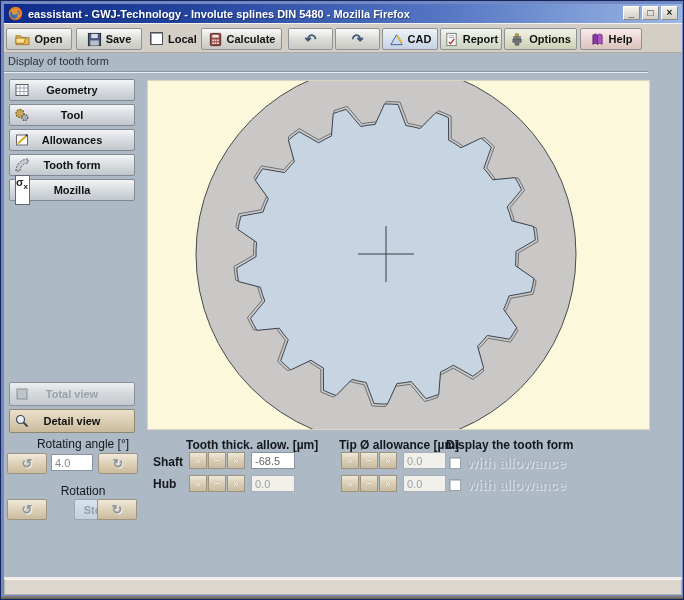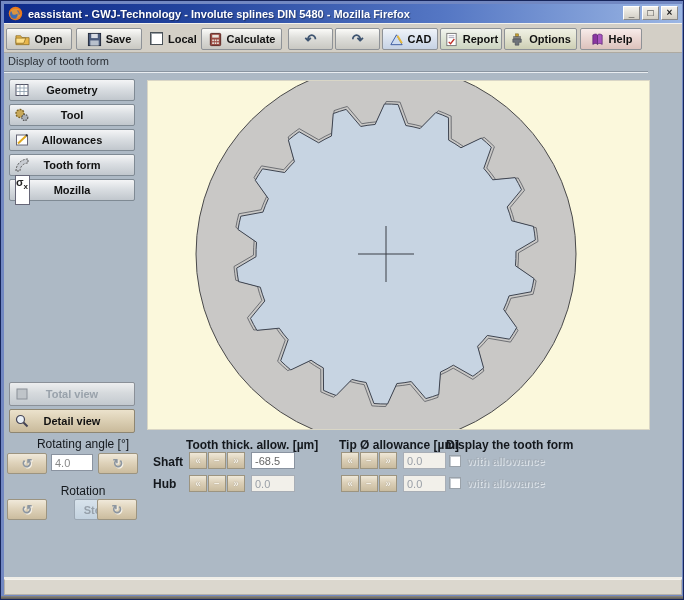--- a/index.html
+++ b/index.html
@@ -64,21 +64,21 @@
     background:linear-gradient(#D8E3EC,#C3D2DF);font-size:11px;font-weight:bold;color:#96A0AA;
     display:flex;align-items:center;justify-content:center;}
   .field{position:absolute;height:17px;border:1px solid #8A93A0;background:#fff;font-size:11px;
     color:#666;padding:1px 3px;width:42px;}
   .field.dis{background:#F2F0EA;color:#9aa0a8;border-color:#A8AEB6;}
   .spin{position:absolute;width:18px;height:17px;border:1px solid #9C9480;
     background:linear-gradient(#EFE8D8,#DCD0B8 45%,#C9BB9E);font-size:10px;font-weight:bold;
     color:#F7F3E9;text-shadow:0 0 1px #8a8070;display:flex;align-items:center;justify-content:center;padding:0;}
   .chkrow{position:absolute;display:flex;align-items:center;gap:6px;}
   .chkrow .cbox{width:12px;height:12px;border-color:#9aa2aa;box-shadow:inset 1px 1px 0 #c4cad0;}
-  .chkrow .txt{font-size:11px;font-weight:bold;color:#A6B0BA;text-shadow:1px 1px 0 #DCE2E8;}
+  .chkrow .txt{font-size:14px;font-weight:bold;color:#A6B0BA;text-shadow:1px 1px 0 #DCE2E8;}
   
   .status-sep{position:absolute;left:3px;top:576px;width:678px;height:2px;background:#F0EEE8;}
   .statusbar{position:absolute;left:3px;top:578px;width:678px;height:16px;background:#DBD7CE;
     border:1px solid #B5B1A8;border-top-color:#F5F3EE;}
   .bottom-edge{position:absolute;left:0;top:595px;width:684px;height:5px;
     background:linear-gradient(#8C8880,#3A3A3A);}
 </style>
 </head>
 <body>
 

